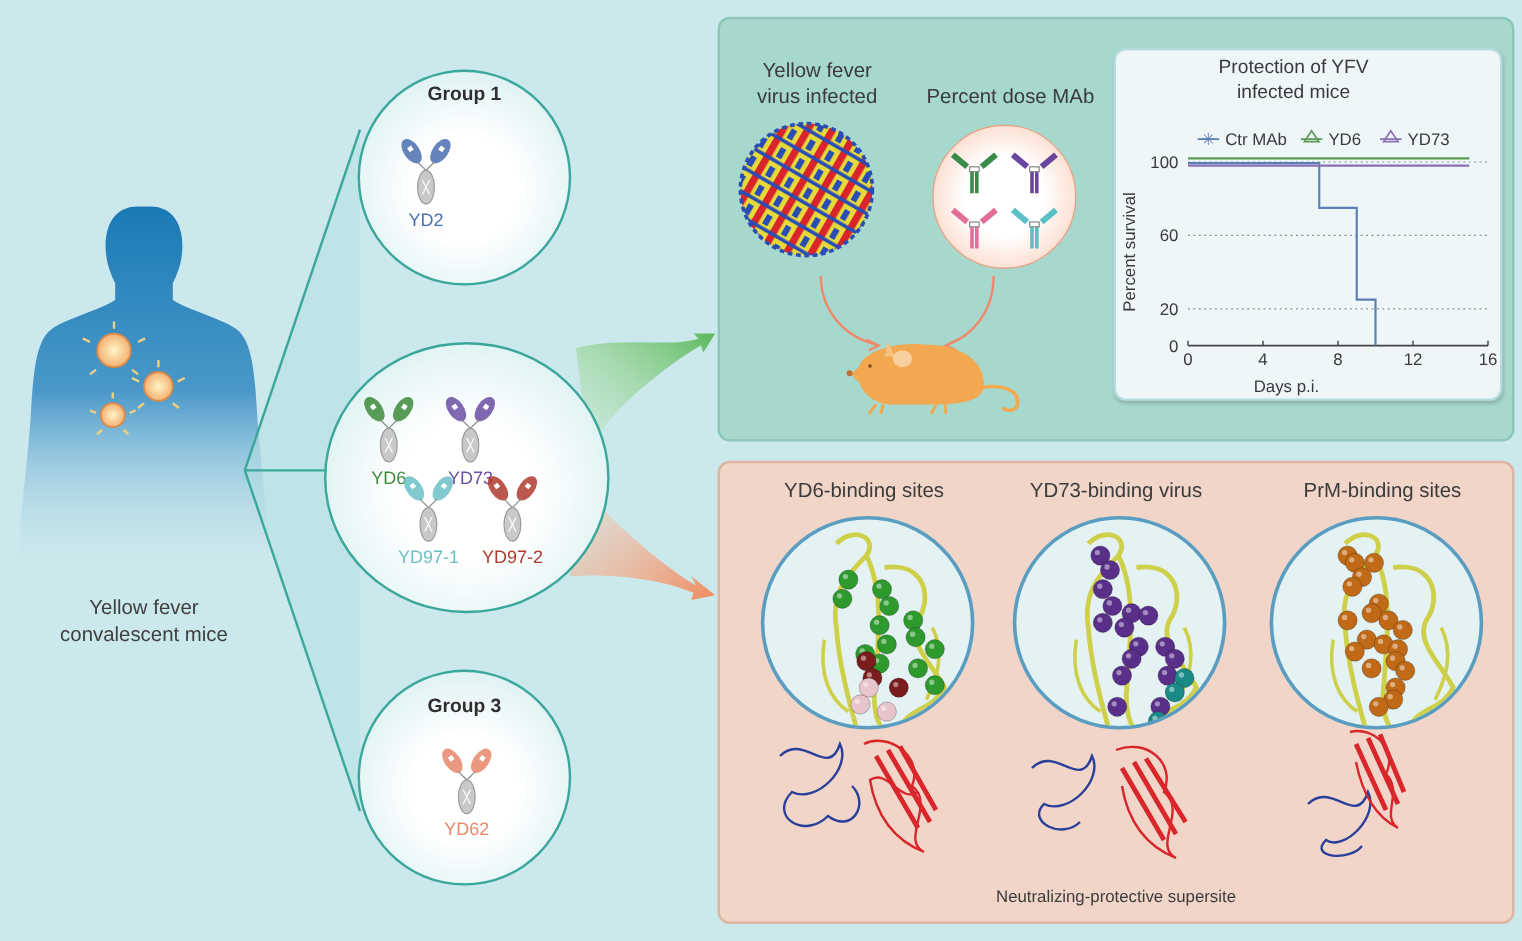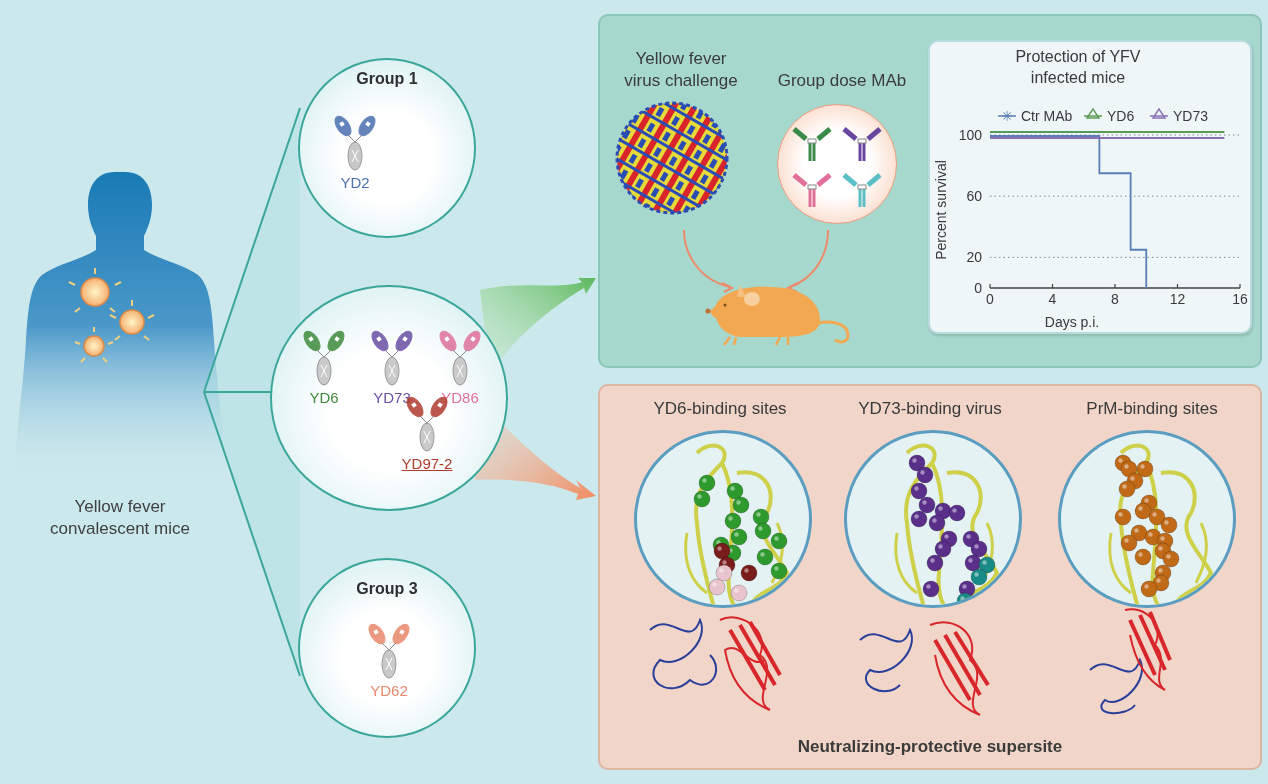--- a/index.html
+++ b/index.html
@@ -147,49 +147,49 @@
     <rect x="10" y="12" width="4" height="4" fill="#fff" transform="rotate(-35 12 14)"></rect>
     <rect x="36" y="12" width="4" height="4" fill="#fff" transform="rotate(35 38 14)"></rect>
     <line x1="18" y1="25" x2="25" y2="32" stroke="#888" stroke-width="1"></line>
     <line x1="32" y1="25" x2="25" y2="32" stroke="#888" stroke-width="1"></line>
     <ellipse cx="25" cy="46" rx="7" ry="14" fill="#c9c9c9" stroke="#9a9a9a"></ellipse>
     <path d="M22 40 L25 46 L28 40 M22 52 L25 46 L28 52" stroke="#fff" fill="none"></path>
         </g>
       </svg>
     <span class="ab-label" style="color: rgb(106, 79, 163);">YD73</span>
   </div>
-  <div class="ab" style="left:148px;top:38px;">
-    <svg width="50" height="62">
-        <g class="abicon">
-    <ellipse cx="13" cy="16" rx="6" ry="11" transform="rotate(-35 13 16)" fill="#e0709a" stroke="#e0709a" opacity="0.85"></ellipse>
-    <ellipse cx="37" cy="16" rx="6" ry="11" transform="rotate(35 37 16)" fill="#e0709a" stroke="#e0709a" opacity="0.85"></ellipse>
-    <rect x="10" y="12" width="4" height="4" fill="#fff" transform="rotate(-35 12 14)"></rect>
-    <rect x="36" y="12" width="4" height="4" fill="#fff" transform="rotate(35 38 14)"></rect>
-    <line x1="18" y1="25" x2="25" y2="32" stroke="#888" stroke-width="1"></line>
-    <line x1="32" y1="25" x2="25" y2="32" stroke="#888" stroke-width="1"></line>
-    <ellipse cx="25" cy="46" rx="7" ry="14" fill="#c9c9c9" stroke="#9a9a9a"></ellipse>
-    <path d="M22 40 L25 46 L28 40 M22 52 L25 46 L28 52" stroke="#fff" fill="none"></path>
-        </g>
-      </svg>
-    <span class="ab-label" style="color: rgb(224, 112, 154);">YD86</span>
+  <div class="ab" style="left:45px;top:104px;">
+    <svg width="50" height="62">
+        <g class="abicon">
+    <ellipse cx="13" cy="16" rx="6" ry="11" transform="rotate(-35 13 16)" fill="#6cc0c6" stroke="#6cc0c6" opacity="0.85"></ellipse>
+    <ellipse cx="37" cy="16" rx="6" ry="11" transform="rotate(35 37 16)" fill="#6cc0c6" stroke="#6cc0c6" opacity="0.85"></ellipse>
+    <rect x="10" y="12" width="4" height="4" fill="#fff" transform="rotate(-35 12 14)"></rect>
+    <rect x="36" y="12" width="4" height="4" fill="#fff" transform="rotate(35 38 14)"></rect>
+    <line x1="18" y1="25" x2="25" y2="32" stroke="#888" stroke-width="1"></line>
+    <line x1="32" y1="25" x2="25" y2="32" stroke="#888" stroke-width="1"></line>
+    <ellipse cx="25" cy="46" rx="7" ry="14" fill="#c9c9c9" stroke="#9a9a9a"></ellipse>
+    <path d="M22 40 L25 46 L28 40 M22 52 L25 46 L28 52" stroke="#fff" fill="none"></path>
+        </g>
+      </svg>
+    <span class="ab-label" style="color: rgb(108, 192, 198);">YD97-1</span>
   </div>
   <div class="ab" style="left:115px;top:104px;">
     <svg width="50" height="62">
         <g class="abicon">
     <ellipse cx="13" cy="16" rx="6" ry="11" transform="rotate(-35 13 16)" fill="#b03a2e" stroke="#b03a2e" opacity="0.85"></ellipse>
     <ellipse cx="37" cy="16" rx="6" ry="11" transform="rotate(35 37 16)" fill="#b03a2e" stroke="#b03a2e" opacity="0.85"></ellipse>
     <rect x="10" y="12" width="4" height="4" fill="#fff" transform="rotate(-35 12 14)"></rect>
     <rect x="36" y="12" width="4" height="4" fill="#fff" transform="rotate(35 38 14)"></rect>
     <line x1="18" y1="25" x2="25" y2="32" stroke="#888" stroke-width="1"></line>
     <line x1="32" y1="25" x2="25" y2="32" stroke="#888" stroke-width="1"></line>
     <ellipse cx="25" cy="46" rx="7" ry="14" fill="#c9c9c9" stroke="#9a9a9a"></ellipse>
     <path d="M22 40 L25 46 L28 40 M22 52 L25 46 L28 52" stroke="#fff" fill="none"></path>
         </g>
       </svg>
-    <span class="ab-label" style="color: rgb(176, 58, 46); text-decoration: underline;">YD97-2</span>
+    <span class="ab-label" style="color: rgb(176, 58, 46);">YD97-2</span>
   </div>
 </div>
 
 <div class="group" style="left:298px;top:558px;width:178px;height:180px;">
   <div class="group-title" style="top:20px;">Group 3</div>
   <div class="ab" style="left:49px;top:58px;">
     <svg width="50" height="62">
         <g class="abicon">
     <ellipse cx="13" cy="16" rx="6" ry="11" transform="rotate(-35 13 16)" fill="#e8876a" stroke="#e8876a" opacity="0.85"></ellipse>
     <ellipse cx="37" cy="16" rx="6" ry="11" transform="rotate(35 37 16)" fill="#e8876a" stroke="#e8876a" opacity="0.85"></ellipse>
@@ -202,23 +202,23 @@
         </g>
       </svg>
     <span class="ab-label" style="color: rgb(232, 135, 106);">YD62</span>
   </div>
 </div>
 
 <div class="abs" id="panel-top"></div>
 
 <div class="abs panel-text" style="left:606px;top:48px;width:150px;">
   <div>Yellow fever</div>
-  <div>virus challenge</div>
-</div>
-<div class="abs panel-text" style="left:762px;top:70px;width:160px;">Group dose MAb</div>
+  <div>virus infected</div>
+</div>
+<div class="abs panel-text" style="left:762px;top:70px;width:160px;">Percent dose MAb</div>
 
 <svg class="abs" style="left:612px;top:100px;" width="120" height="120">
   <defs>
     <pattern id="virusPat" width="18" height="18" patternUnits="userSpaceOnUse" patternTransform="rotate(30)">
       <rect width="18" height="18" fill="#e6d93a"></rect>
       <rect x="0" y="0" width="6" height="18" fill="#d8242a"></rect>
       <rect x="9" y="0" width="5" height="9" fill="#2a4cb5"></rect>
       <rect x="0" y="11" width="18" height="3" fill="#2a4cb5"></rect>
     </pattern>
   </defs>
@@ -484,13 +484,13 @@
       <path d="M95 40 L130 100 M105 35 L140 95 M115 32 L148 85" stroke="#d8262a" stroke-width="4"></path>
     </g>
     <g transform="translate(440,0)">
       <path d="M20 70 C40 50 60 90 70 60 C80 80 50 110 35 100 C20 115 55 118 65 105" stroke="#2a3f9a"></path>
       <path d="M55 10 C75 5 95 25 85 45 C100 60 80 80 95 90 C75 80 65 60 60 35" stroke="#d8262a"></path>
       <path d="M60 20 L85 75 M70 15 L95 70 M80 12 L100 60" stroke="#d8262a" stroke-width="4"></path>
     </g>
   </g>
 </svg>
 
-<div class="abs panel-text" style="left:598px;top:736px;width:664px;font-weight:bold;font-size:17px;">Neutralizing-protective supersite</div>
+<div class="abs panel-text" style="left:598px;top:736px;width:664px;font-weight:normal;font-size:14px;">Neutralizing-protective supersite</div>
 
 </body></html>

